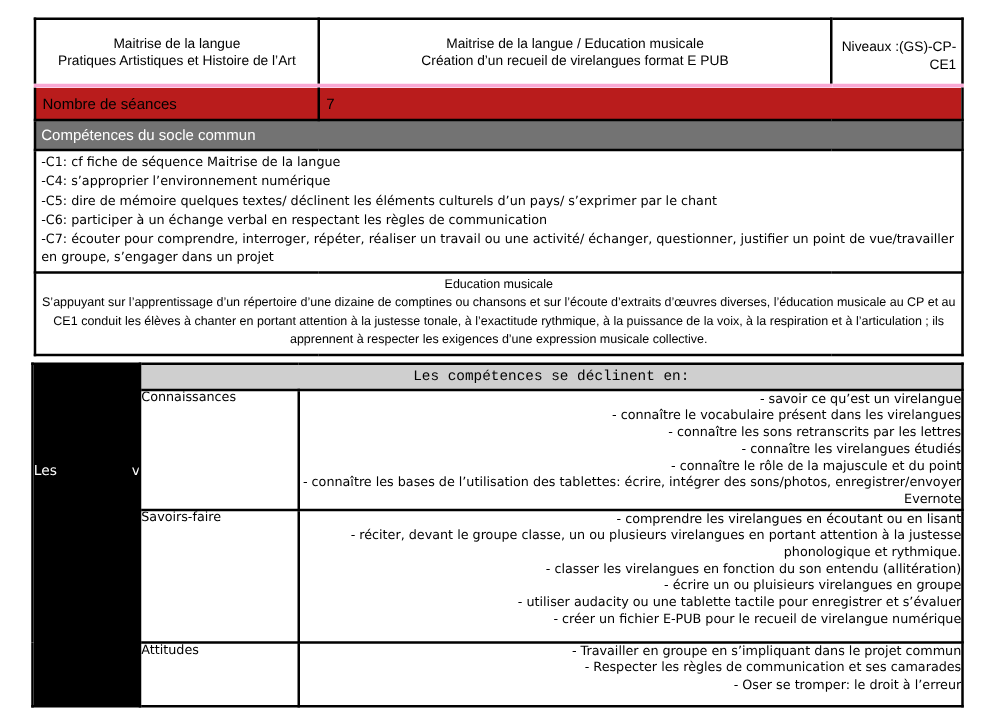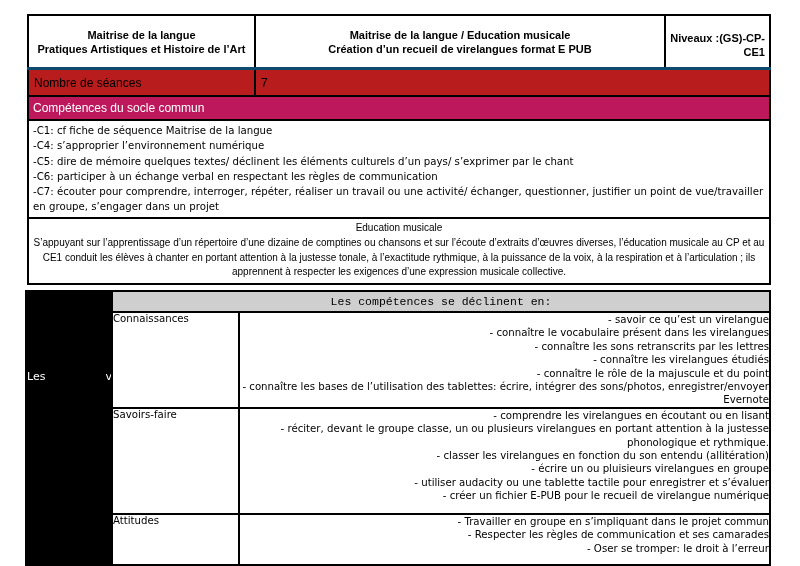--- a/index.html
+++ b/index.html
@@ -12,29 +12,29 @@
   }
   .page { position:absolute; left:0; top:0; width:800px; height:566px; background:#fff; }
 
   table { border-collapse:collapse; table-layout:fixed; }
   td { border:2px solid #000; vertical-align:top; overflow:hidden; }
 
   
   .top-table { position:absolute; left:27px; top:14px; width:742px; }
   .top-table td { padding:2px 4px; }
   .hdr-cell {
-    font-weight:bold; font-size:11px; line-height:14px;
+    font-weight:normal; font-size:11px; line-height:14px;
     text-align:center; vertical-align:middle; height:34px;
-    border-bottom:3px solid #0c4a6e;
+    border-bottom:3px solid #f9a8d4;
   }
   .hdr-cell.levels { text-align:right; vertical-align:top; padding-top:15px; }
   .row-gray { background:#b91c1c; }
   .row-gray td { font-size:12px; height:21px; vertical-align:middle; padding-left:5px; }
   .black-bar {
-    background:#be185d; color:#fff; font-size:12px;
+    background:#737373; color:#fff; font-size:12px;
     height:18px; vertical-align:middle; padding-left:5px;
   }
   .socle-body { height:92px; padding:6px 8px 4px 8px; }
   .socle-body .line {
     font-family:"DejaVu Sans", sans-serif;
     font-size:10.2px; line-height:15.3px;
   }
   .bo-body { height:60px; padding:4px 6px; }
   .bo-subtitle, .bo-text {
     font-family:Liberation Sans, sans-serif;

